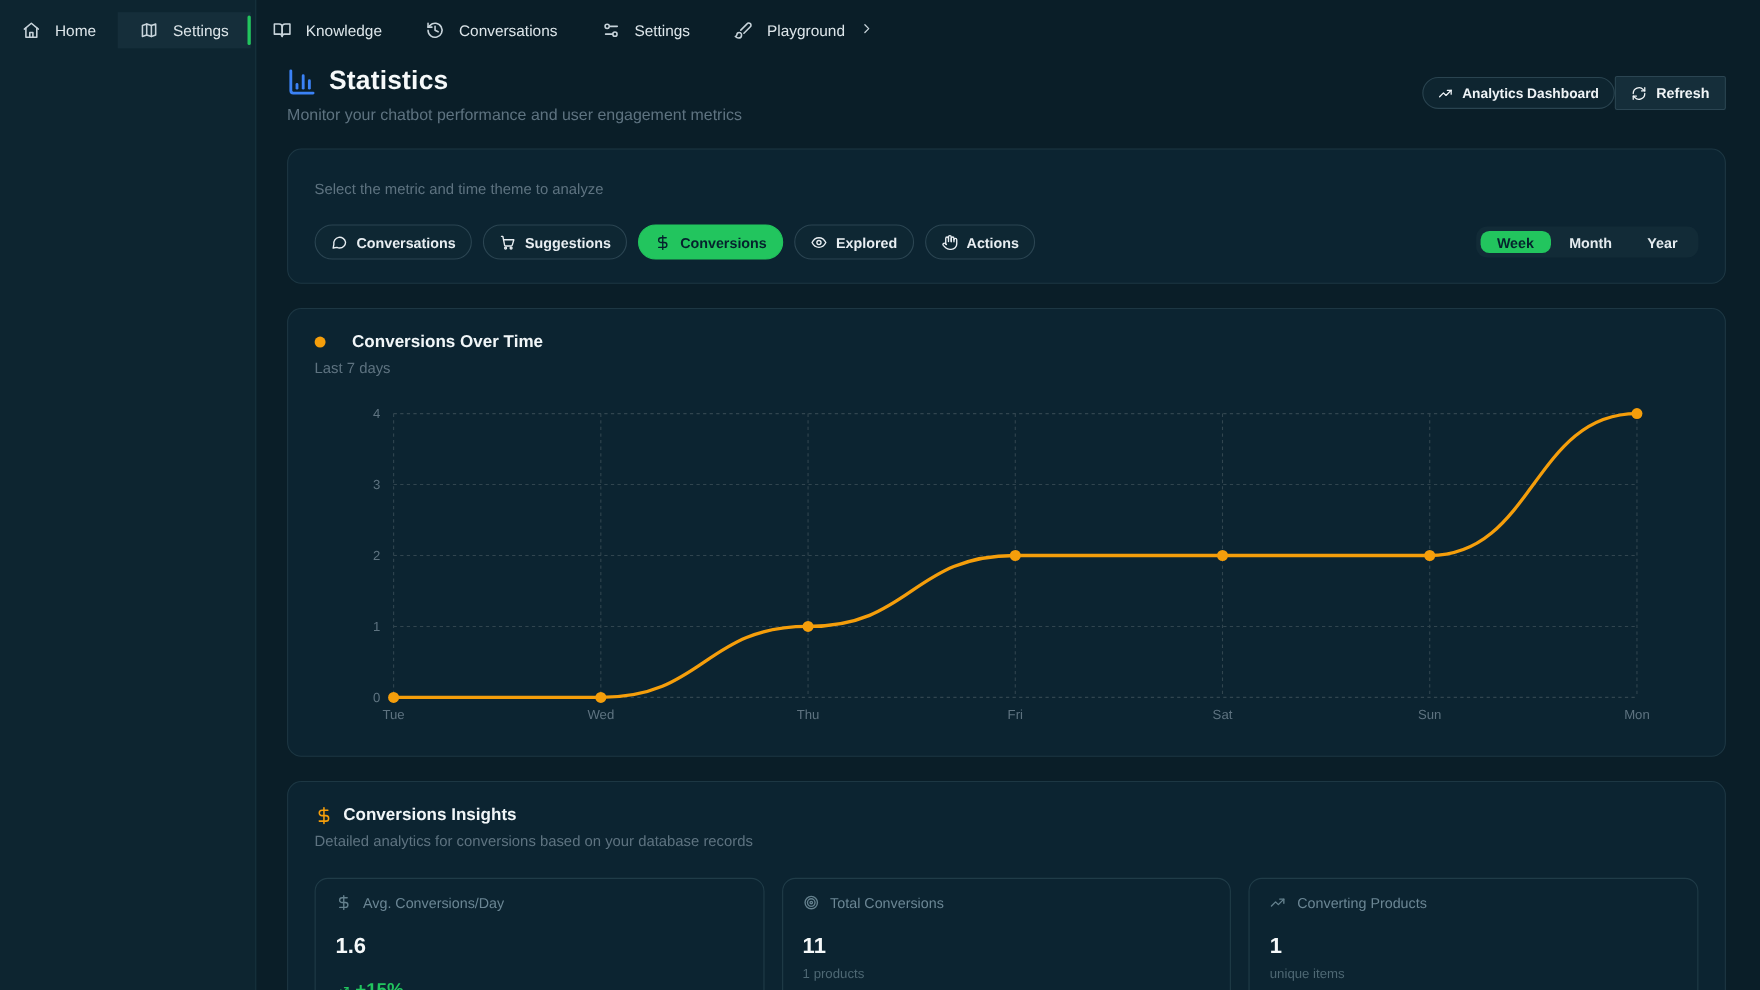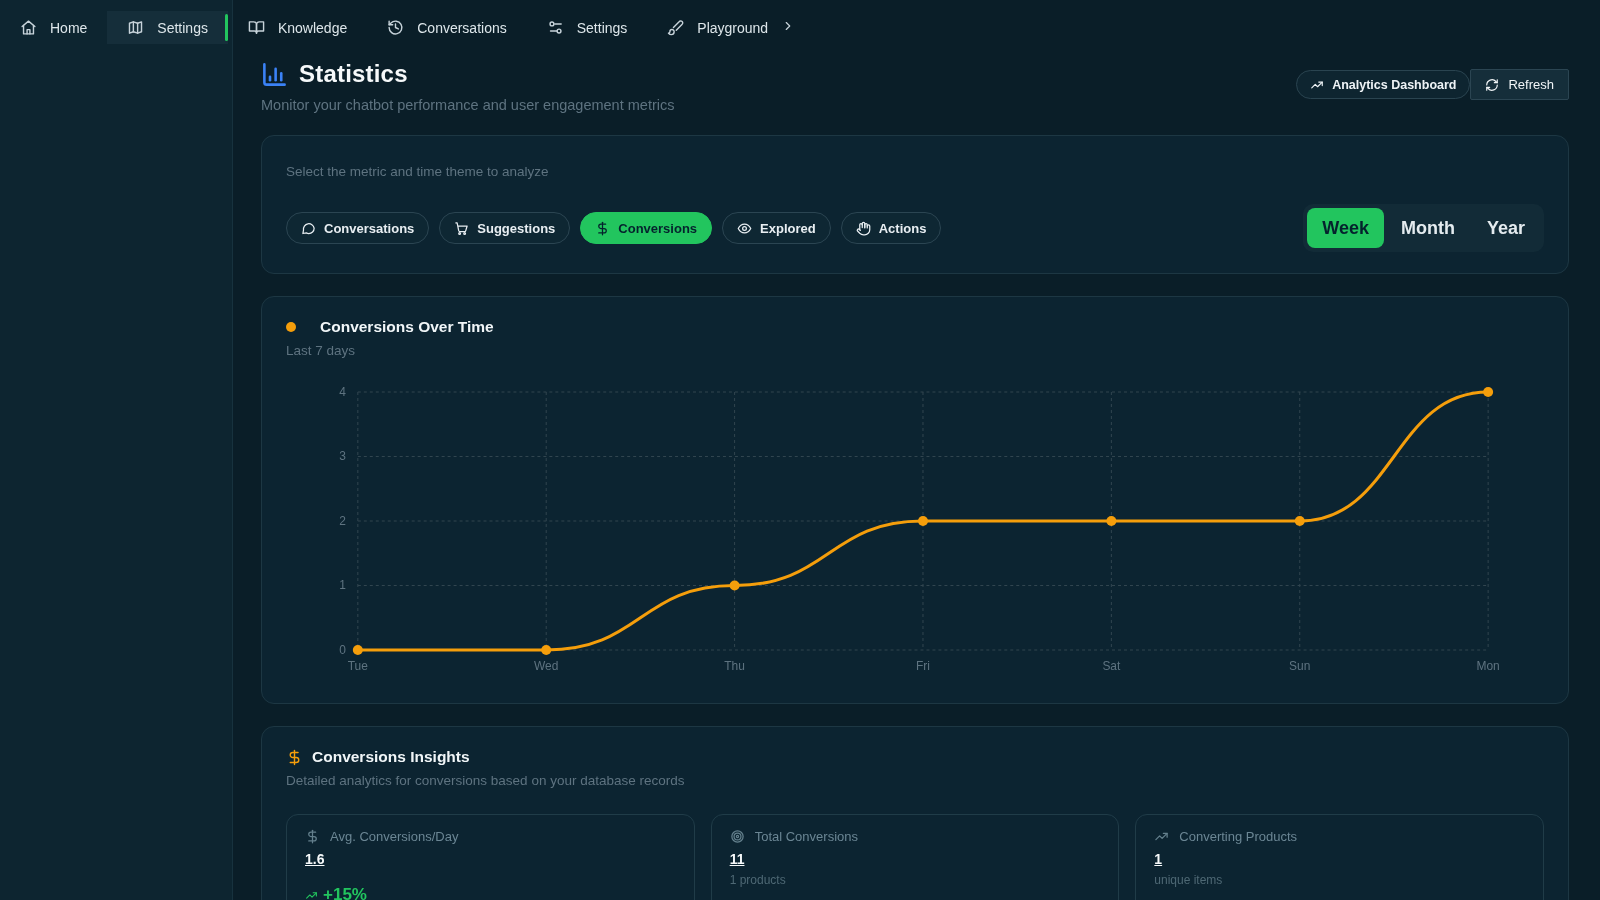--- a/index.html
+++ b/index.html
@@ -61,21 +61,21 @@
     height:29px; padding:0 13px;
     border:1px solid #2a4450; border-radius:15px;
     background:#0e2530; font-size:12.5px; font-weight:700; color:#eef3f6;
     cursor:pointer;
   }
   .badge-pill svg { width:14px; height:14px; stroke:#eef3f6; }
   .refresh-btn {
     display:flex; align-items:center; gap:9px;
     height:31px; padding:0 14px;
     border:1px solid #2b4552; border-radius:2px;
-    background:#152e3a; font-size:13px; font-weight:400; color:#f1f5f7;
+    background:#152e3a; font-size:13px; font-weight:700; color:#f1f5f7;
     cursor:pointer; font-family:inherit;
   }
   .refresh-btn svg { width:14px; height:14px; stroke:#f1f5f7; }
 
   
   .card {
     background:#0c2431; border:1px solid #1d3743; border-radius:13px;
     margin-top:22px; padding:21px 24px;
   }
   .card-title { font-size:15.5px; font-weight:700; color:#f1f6f8; }
@@ -92,23 +92,23 @@
     font-size:13px; font-weight:700; cursor:pointer; font-family:inherit;
   }
   .metric-btn svg { width:15px; height:15px; stroke:#e8eef2; }
   .metric-btn.active { background:#22c55e; border-color:#22c55e; color:#05222d; }
   .metric-btn.active svg { stroke:#05222d; }
   .period-group {
     margin-left:auto; display:flex; align-items:center; gap:2px;
     background:#122b37; border-radius:10px; padding:4px;
   }
   .period-btn {
-    height:40px; padding:0 15px; border:none; border-radius:8px;
+    height:20px; padding:0 15px; border:none; border-radius:8px;
     background:transparent; color:#e4ebef;
-    font-size:18px; font-weight:700; cursor:pointer; font-family:inherit;
+    font-size:13px; font-weight:700; cursor:pointer; font-family:inherit;
   }
   .period-btn.active { background:#22c55e; color:#05222d; }
 
   
   .chart-head { display:flex; align-items:center; gap:24px; }
   .dot { width:10px; height:10px; border-radius:50%; background:#f59e0b; }
   .chart-svg { display:block; width:100%; height:312px; margin-top:12px; }
   .chart-svg .grid { stroke:#31454f; stroke-width:1; stroke-dasharray:3 3; }
   .chart-svg text { fill:#5e7380; font-size:12px; font-family:"Liberation Sans",sans-serif; }
 
@@ -119,21 +119,21 @@
     margin-top:26px;
     display:grid; grid-template-columns:repeat(3,1fr); gap:16px;
   }
   .stat-card {
     border:1px solid #203c48; border-radius:12px;
     padding:14px 18px; min-height:85px; background:#0c2431;
   }
   .stat-label-row { display:flex; align-items:center; gap:10px; color:#64808d; }
   .stat-label-row svg { width:15px; height:15px; stroke:#64808d; flex:0 0 auto; }
   .stat-label { font-size:13px; color:#6b8694; }
-  .stat-value { margin-top:7px; font-size:14px; font-weight:700; color:#f6f9fa;text-decoration:underline; }
+  .stat-value { margin-top:21px; font-size:20px; font-weight:700; color:#f6f9fa; }
   .stat-sub { margin-top:6px; font-size:12px; color:#4e6874; }
   .stat-delta { margin-top:18px; font-size:17px; font-weight:700; color:#22c55e; display:flex; align-items:center; gap:5px; }
   .stat-delta svg { width:13px; height:13px; stroke:#22c55e; }
 </style>
 </head>
 <body>
 
 <svg width="0" height="0" style="position:absolute">
   <defs>
     <g id="i-home">

